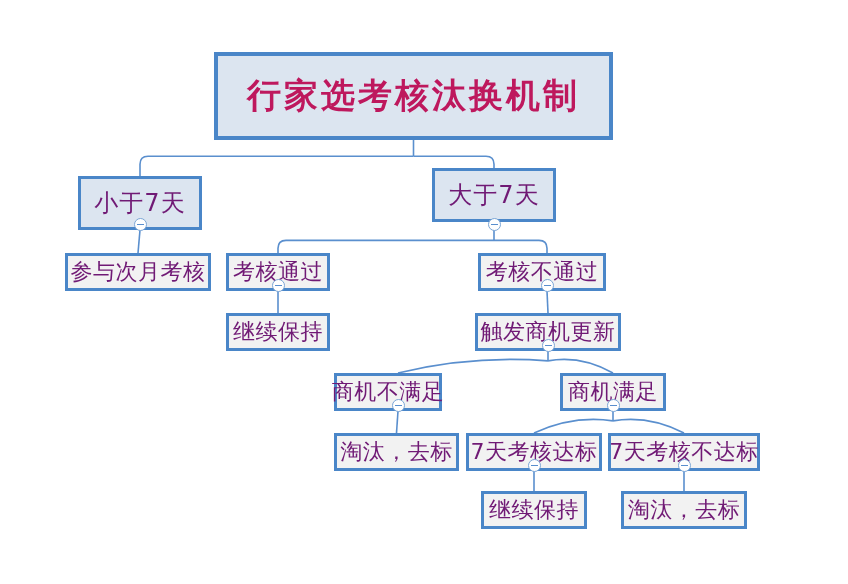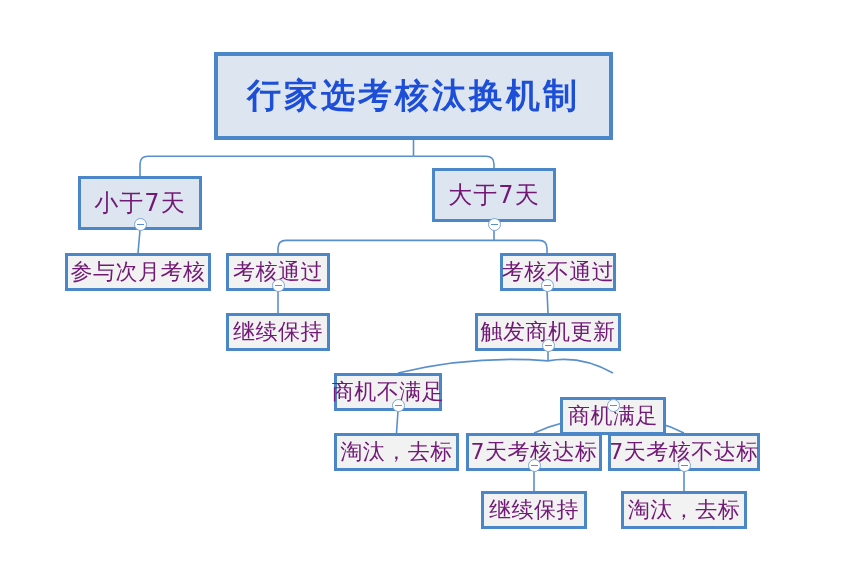--- a/index.html
+++ b/index.html
@@ -35,21 +35,21 @@
     justify-content: center;
     white-space: nowrap;
     color: #701a75;
     letter-spacing: 0.5px;
   }
   .node-root {
     border: 4px solid #4a86c8;
     background: #dce5f0;
     font-size: 34px;
     font-weight: bold;
-    color: #1d4ed8;
+    color: #be185d;
     letter-spacing: 3px;
   }
   .node-l2 {
     border: 3px solid #4a86c8;
     background: #dce5f0;
     font-size: 24px;
     letter-spacing: 1px;
   }
   .node-plain {
     border: 3px solid #4a86c8;
@@ -107,33 +107,33 @@
     </div>
     <div class="node node-l2" style="left: 432px; top: 168px; width: 124px; height: 54px;">
       <span>大于7天</span>
     </div>
     <div class="node node-plain" style="left: 65px; top: 253px; width: 146px; height: 38px;">
       <span>参与次月考核</span>
     </div>
     <div class="node node-plain" style="left: 226px; top: 253px; width: 104px; height: 38px;">
       <span>考核通过</span>
     </div>
-    <div class="node node-plain" style="left: 500px; top: 253px; width: 116px; height: 38px;">
+    <div class="node node-plain" style="left: 478px; top: 253px; width: 128px; height: 38px;">
       <span>考核不通过</span>
     </div>
     <div class="node node-plain" style="left: 226px; top: 313px; width: 104px; height: 38px;">
       <span>继续保持</span>
     </div>
     <div class="node node-plain" style="left: 475px; top: 313px; width: 146px; height: 38px;">
       <span>触发商机更新</span>
     </div>
     <div class="node node-plain" style="left: 334px; top: 373px; width: 108px; height: 38px;">
       <span>商机不满足</span>
     </div>
-    <div class="node node-plain" style="left: 560px; top: 373px; width: 106px; height: 38px; margin-top: 24px;">
+    <div class="node node-plain" style="left: 560px; top: 373px; width: 106px; height: 38px;">
       <span>商机满足</span>
     </div>
     <div class="node node-plain" style="left: 334px; top: 433px; width: 125px; height: 38px;">
       <span>淘汰，去标</span>
     </div>
     <div class="node node-plain" style="left: 466px; top: 433px; width: 136px; height: 38px;">
       <span>7天考核达标</span>
     </div>
     <div class="node node-plain" style="left: 608px; top: 433px; width: 152px; height: 38px;">
       <span>7天考核不达标</span>

